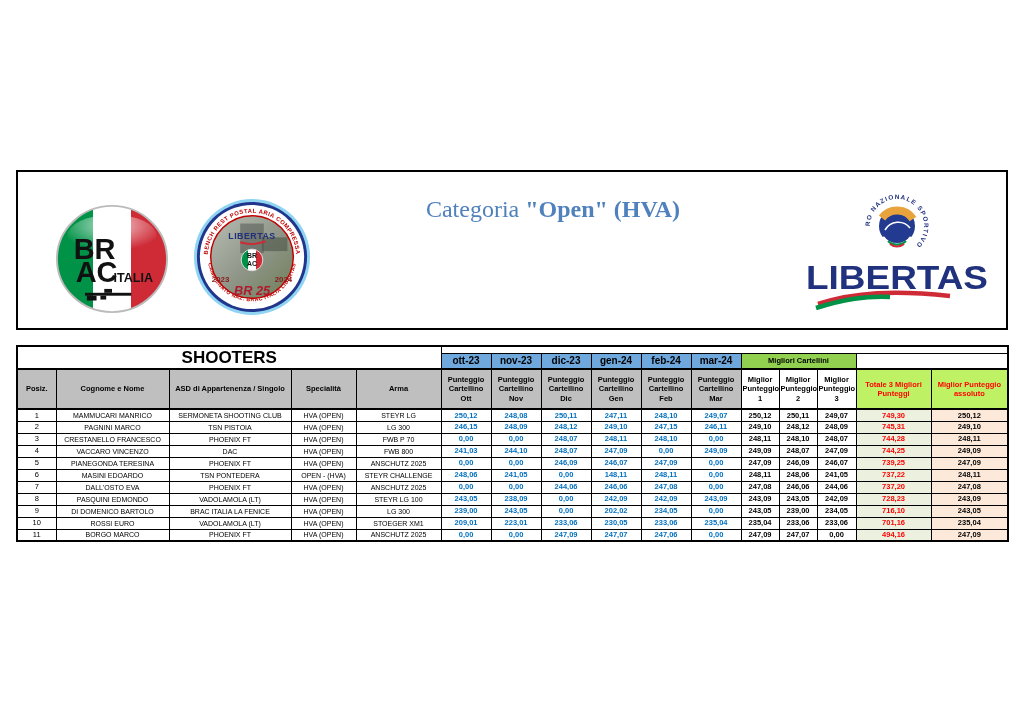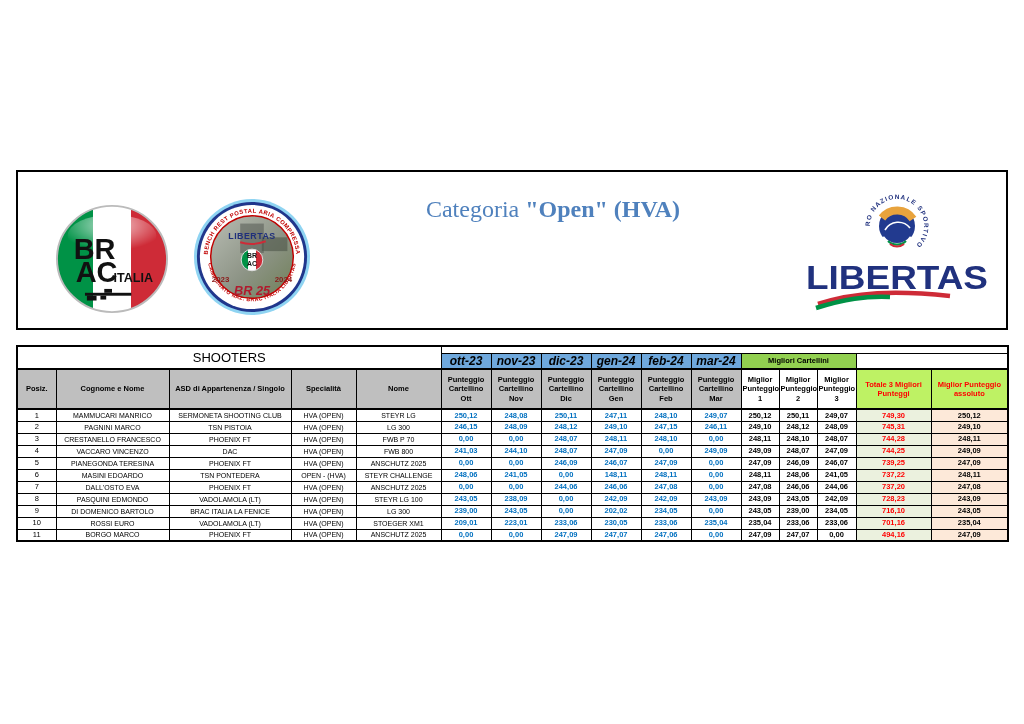--- a/index.html
+++ b/index.html
@@ -36,23 +36,23 @@
   .results-table th, .results-table td {
     border:1px solid #000; text-align:center; vertical-align:middle;
     overflow:hidden; white-space:normal;
   }
   .results-table { border:2px solid #000; }
 
   tr.r-strip { height:7px; }
   tr.r-months { height:16px; }
   tr.r-cols { height:40px; }
 
-  .shooters-cell { background:#fff; font-size:13px; font-weight:normal; color:#000; }
+  .shooters-cell { background:#fff; font-size:17px; font-weight:bold; color:#000; }
   .strip-cell, .blank-head { background:#fff; }
-  .m-head { background:#6FA8DC; font-size:12px; font-weight:bold; color:#000;font-style:italic; }
+  .m-head { background:#6FA8DC; font-size:10px; font-weight:bold; color:#000; }
   .green-head { background:#92D050; font-size:7.5px; font-weight:bold; color:#000;margin-left:18px; }
 
   tr.r-cols th { font-size:7.5px; font-weight:bold; line-height:1.25;
                  border-top-width:2px; border-bottom-width:2px; padding:1px; }
   th.h-gray { background:#BFBFBF; color:#000; }
   th.h-white { background:#ffffff; color:#000; }
   th.h-yellow { background:#bef264; color:#FF0000; }
 
   tbody tr { height:12px; }
   tbody td { font-size:7.5px; line-height:1; padding:0 1px; background:#fff; color:#000; }
@@ -203,21 +203,21 @@
         <th class="m-head">feb-24</th>
         <th class="m-head">mar-24</th>
         <th class="green-head" colspan="3">Migliori Cartellini</th>
         <th class="blank-head" colspan="2"></th>
       </tr>
       <tr class="r-cols">
           <th class="h-gray">Posiz.</th>
           <th class="h-gray">Cognome e Nome</th>
           <th class="h-gray">ASD di Appartenenza / Singolo</th>
           <th class="h-gray">Specialità</th>
-          <th class="h-gray">Nome</th>
+          <th class="h-gray">Arma</th>
           <th class="h-gray">Punteggio Cartellino Ott</th>
           <th class="h-gray">Punteggio Cartellino Nov</th>
           <th class="h-gray">Punteggio Cartellino Dic</th>
           <th class="h-gray">Punteggio Cartellino Gen</th>
           <th class="h-gray">Punteggio Cartellino Feb</th>
           <th class="h-gray">Punteggio Cartellino Mar</th>
           <th class="h-white">Miglior Punteggio 1</th>
           <th class="h-white">Miglior Punteggio 2</th>
           <th class="h-white">Miglior Punteggio 3</th>
           <th class="h-yellow">Totale 3 Migliori Punteggi</th>

